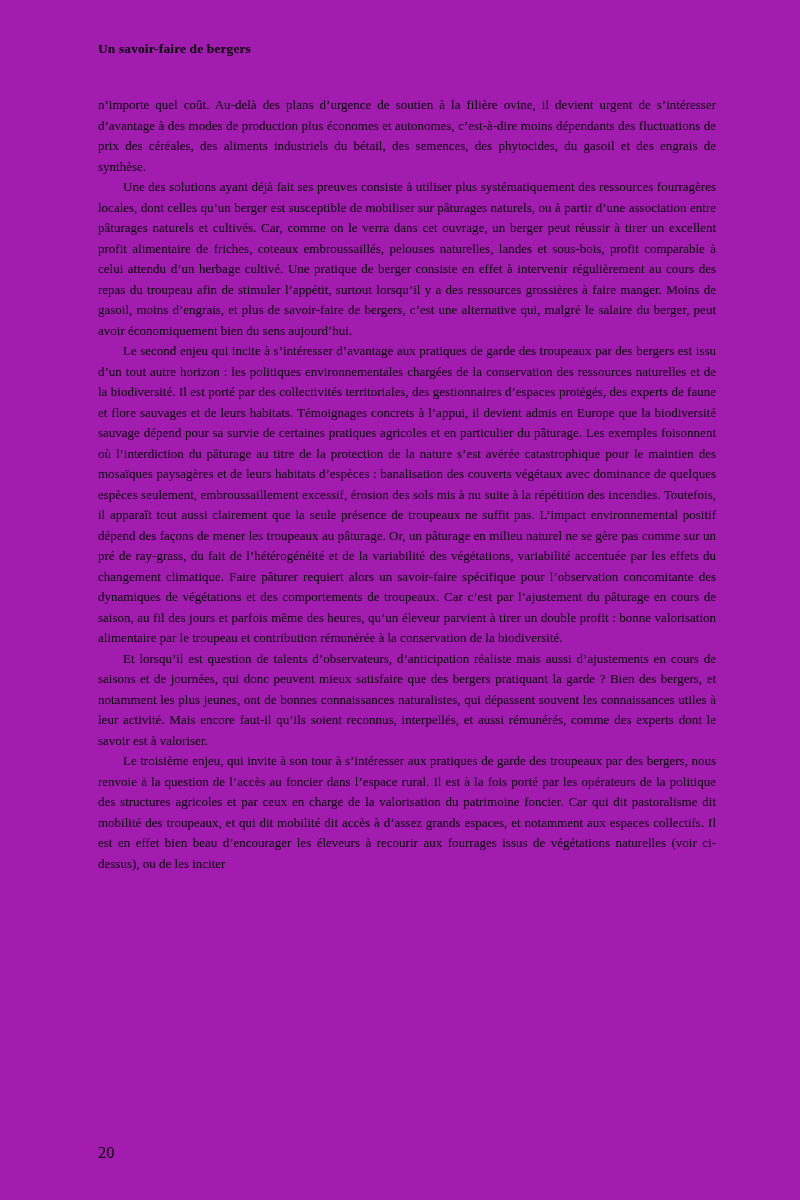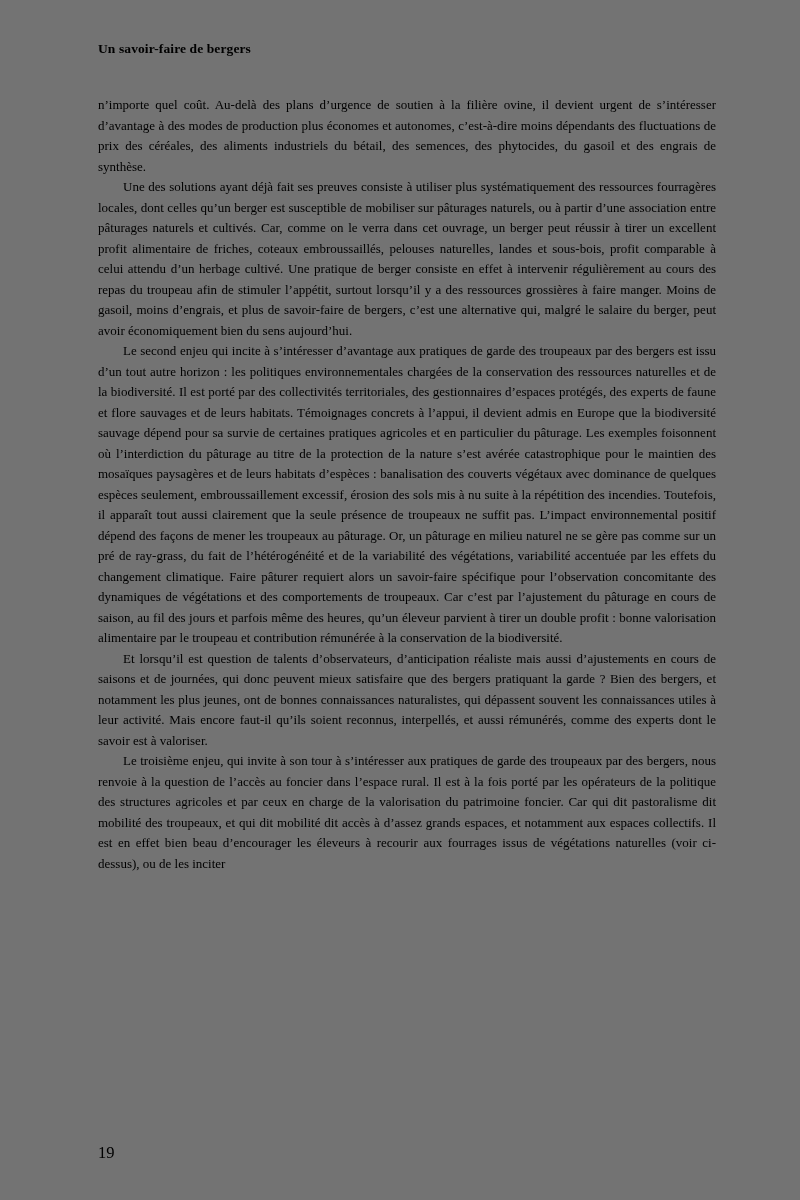--- a/index.html
+++ b/index.html
@@ -11,21 +11,21 @@
     width: 800px;
     height: 1200px;
     position: relative;
     overflow: hidden;
     font-family: "Liberation Serif", "DejaVu Serif", serif;
     color: #000000;
   }
   .page {
     position: absolute;
     inset: 0;
-    background: #737373;
+    background: #a21caf;
   }
   .running-head {
     position: absolute;
     top: 41px;
     left: 98px;
     font-weight: 700;
     font-size: 13.5px;
     letter-spacing: 0.1px;
   }
   .body-text {
@@ -60,15 +60,15 @@
   <div class="running-head">Un savoir-faire de bergers</div>
 
   <div class="body-text">
     <p class="no-indent">n’importe quel coût. Au-delà des plans d’urgence de soutien à la filière ovine, il devient urgent de s’intéresser d’avantage à des modes de production plus économes et autonomes, c’est-à-dire moins dépendants des fluctuations de prix des céréales, des aliments industriels du bétail, des semences, des phytocides, du gasoil et des engrais de synthèse.</p>
     <p>Une des solutions ayant déjà fait ses preuves consiste à utiliser plus systématiquement des ressources fourragères locales, dont celles qu’un berger est susceptible de mobiliser sur pâturages naturels, ou à partir d’une association entre pâturages naturels et cultivés. Car, comme on le verra dans cet ouvrage, un berger peut réussir à tirer un excellent profit alimentaire de friches, coteaux embroussaillés, pelouses naturelles, landes et sous-bois, profit comparable à celui attendu d’un herbage cultivé. Une pratique de berger consiste en effet à intervenir régulièrement au cours des repas du troupeau afin de stimuler l’appétit, surtout lorsqu’il y a des ressources grossières à faire manger. Moins de gasoil, moins d’engrais, et plus de savoir-faire de bergers, c’est une alternative qui, malgré le salaire du berger, peut avoir économiquement bien du sens aujourd’hui.</p>
     <p>Le second enjeu qui incite à s’intéresser d’avantage aux pratiques de garde des troupeaux par des bergers est issu d’un tout autre horizon&nbsp;: les politiques environnementales chargées de la conservation des ressources naturelles et de la biodiversité. Il est porté par des collectivités territoriales, des gestionnaires d’espaces protégés, des experts de faune et flore sauvages et de leurs habitats. Témoignages concrets à l’appui, il devient admis en Europe que la biodiversité sauvage dépend pour sa survie de certaines pratiques agricoles et en particulier du pâturage. Les exemples foisonnent où l’interdiction du pâturage au titre de la protection de la nature s’est avérée catastrophique pour le maintien des mosaïques paysagères et de leurs habitats d’espèces&nbsp;: banalisation des couverts végétaux avec dominance de quelques espèces seulement, embroussaillement excessif, érosion des sols mis à nu suite à la répétition des incendies. Toutefois, il apparaît tout aussi clairement que la seule présence de troupeaux ne suffit pas. L’impact environnemental positif dépend des façons de mener les troupeaux au pâturage. Or, un pâturage en milieu naturel ne se gère pas comme sur un pré de ray-grass, du fait de l’hétérogénéité et de la variabilité des végétations, variabilité accentuée par les effets du changement climatique. Faire pâturer requiert alors un savoir-faire spécifique pour l’observation concomitante des dynamiques de végétations et des comportements de troupeaux. Car c’est par l’ajustement du pâturage en cours de saison, au fil des jours et parfois même des heures, qu’un éleveur parvient à tirer un double profit&nbsp;: bonne valorisation alimentaire par le troupeau et contribution rémunérée à la conservation de la biodiversité.</p>
     <p>Et lorsqu’il est question de talents d’observateurs, d’anticipation réaliste mais aussi d’ajustements en cours de saisons et de journées, qui donc peuvent mieux satisfaire que des bergers pratiquant la garde&nbsp;? Bien des bergers, et notamment les plus jeunes, ont de bonnes connaissances naturalistes, qui dépassent souvent les connaissances utiles à leur activité. Mais encore faut-il qu’ils soient reconnus, interpellés, et aussi rémunérés, comme des experts dont le savoir est à valoriser.</p>
     <p>Le troisième enjeu, qui invite à son tour à s’intéresser aux pratiques de garde des troupeaux par des bergers, nous renvoie à la question de l’accès au foncier dans l’espace rural. Il est à la fois porté par les opérateurs de la politique des structures agricoles et par ceux en charge de la valorisation du patrimoine foncier. Car qui dit pastoralisme dit mobilité des troupeaux, et qui dit mobilité dit accès à d’assez grands espaces, et notamment aux espaces collectifs. Il est en effet bien beau d’encourager les éleveurs à recourir aux fourrages issus de végétations naturelles (voir ci-dessus), ou de les inciter</p>
   </div>
 
-  <div class="page-number">19</div>
+  <div class="page-number">20</div>
 
 </div>
 
 </body></html>

